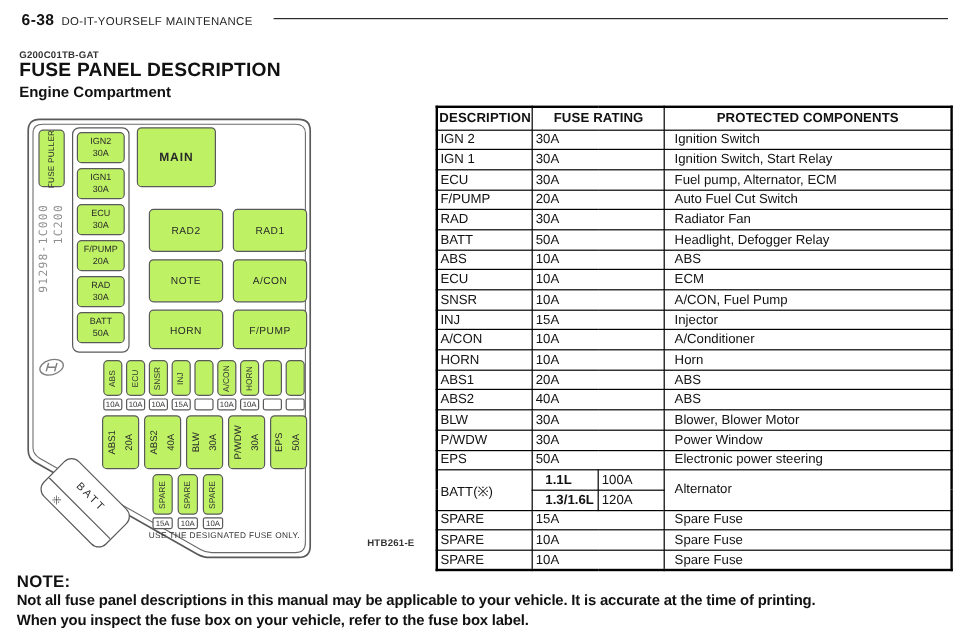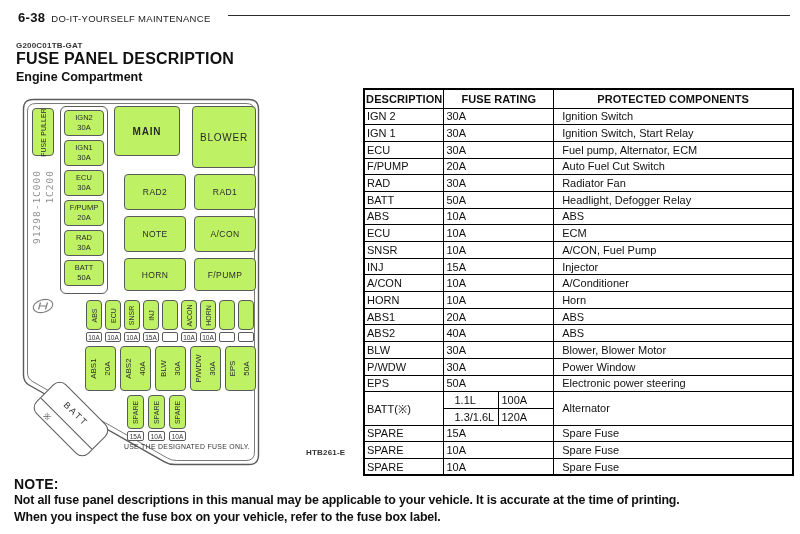--- a/index.html
+++ b/index.html
@@ -58,21 +58,21 @@
 
   .figcode { position:absolute; left:306px; top:448px; font-size:8px; font-weight:bold; color:#333; letter-spacing:0.2px; }
 
   
   .fuse-table { position:absolute; left:363px; top:88px; width:431px; border-collapse:collapse;
                 border:2px solid #000; font-size:11px; }
   .fuse-table th { border:1px solid #000; font-weight:bold; height:19px; text-align:center; font-size:11px; letter-spacing:0.1px; }
   .fuse-table td { border:1px solid #000; height:16.7px; padding:0 2px; }
   .fuse-table td.c { }
   .fuse-table td.l { text-align:left; padding-left:8px; }
-  .fuse-table td.eng { text-align:left; padding-left:10px; }
+  .fuse-table td.eng { text-align:left; padding-left:10px;font-weight:bold; }
 
   
   .note { position:absolute; left:14px; top:476px; width:780px; }
   .note-title { font-size:14px; font-weight:bold; letter-spacing:0.2px; }
   .note-line { font-size:12.4px; font-weight:bold; line-height:16.5px; white-space:nowrap; letter-spacing:-0.15px; }
 </style>
 </head>
 <body>
 
 <div class="page">
@@ -136,21 +136,20 @@
         <div>30A</div>
       </div>
       <div class="fusebox lf" style="left: 42px; top: 162px; width: 40px; height: 26px;">
         <div>BATT</div>
         <div>50A</div>
       </div>
       <div class="fusebox relay-big" style="left: 92px; top: 8px; width: 66px; height: 50px; font-weight: bold;">MAIN</div>
       <div class="fusebox relay-small" style="left: 102px; top: 76px; width: 62px; height: 36px;">RAD2</div>
       <div class="fusebox relay-small" style="left: 102px; top: 118px; width: 62px; height: 36px;">NOTE</div>
       <div class="fusebox relay-small" style="left: 102px; top: 160px; width: 62px; height: 33px;">HORN</div>
-      <div class="fusebox relay-big" style="left: 170px; top: 8px; width: 64px; height: 62px;">BLOWER</div>
       <div class="fusebox relay-small" style="left: 172px; top: 76px; width: 62px; height: 36px;">RAD1</div>
       <div class="fusebox relay-small" style="left: 172px; top: 118px; width: 62px; height: 36px;">A/CON</div>
       <div class="fusebox relay-small" style="left: 172px; top: 160px; width: 62px; height: 33px;">F/PUMP</div>
       <div class="fusebox" style="left: 64px; top: 202px; width: 16px; height: 30px;">
         <div class="rot sname">ABS</div>
       </div>
       <div class="ratebox" style="left: 64px; top: 234px; width: 16px; height: 10px;">10A</div>
       <div class="fusebox" style="left: 83px; top: 202px; width: 16px; height: 30px;">
         <div class="rot sname">ECU</div>
       </div>

